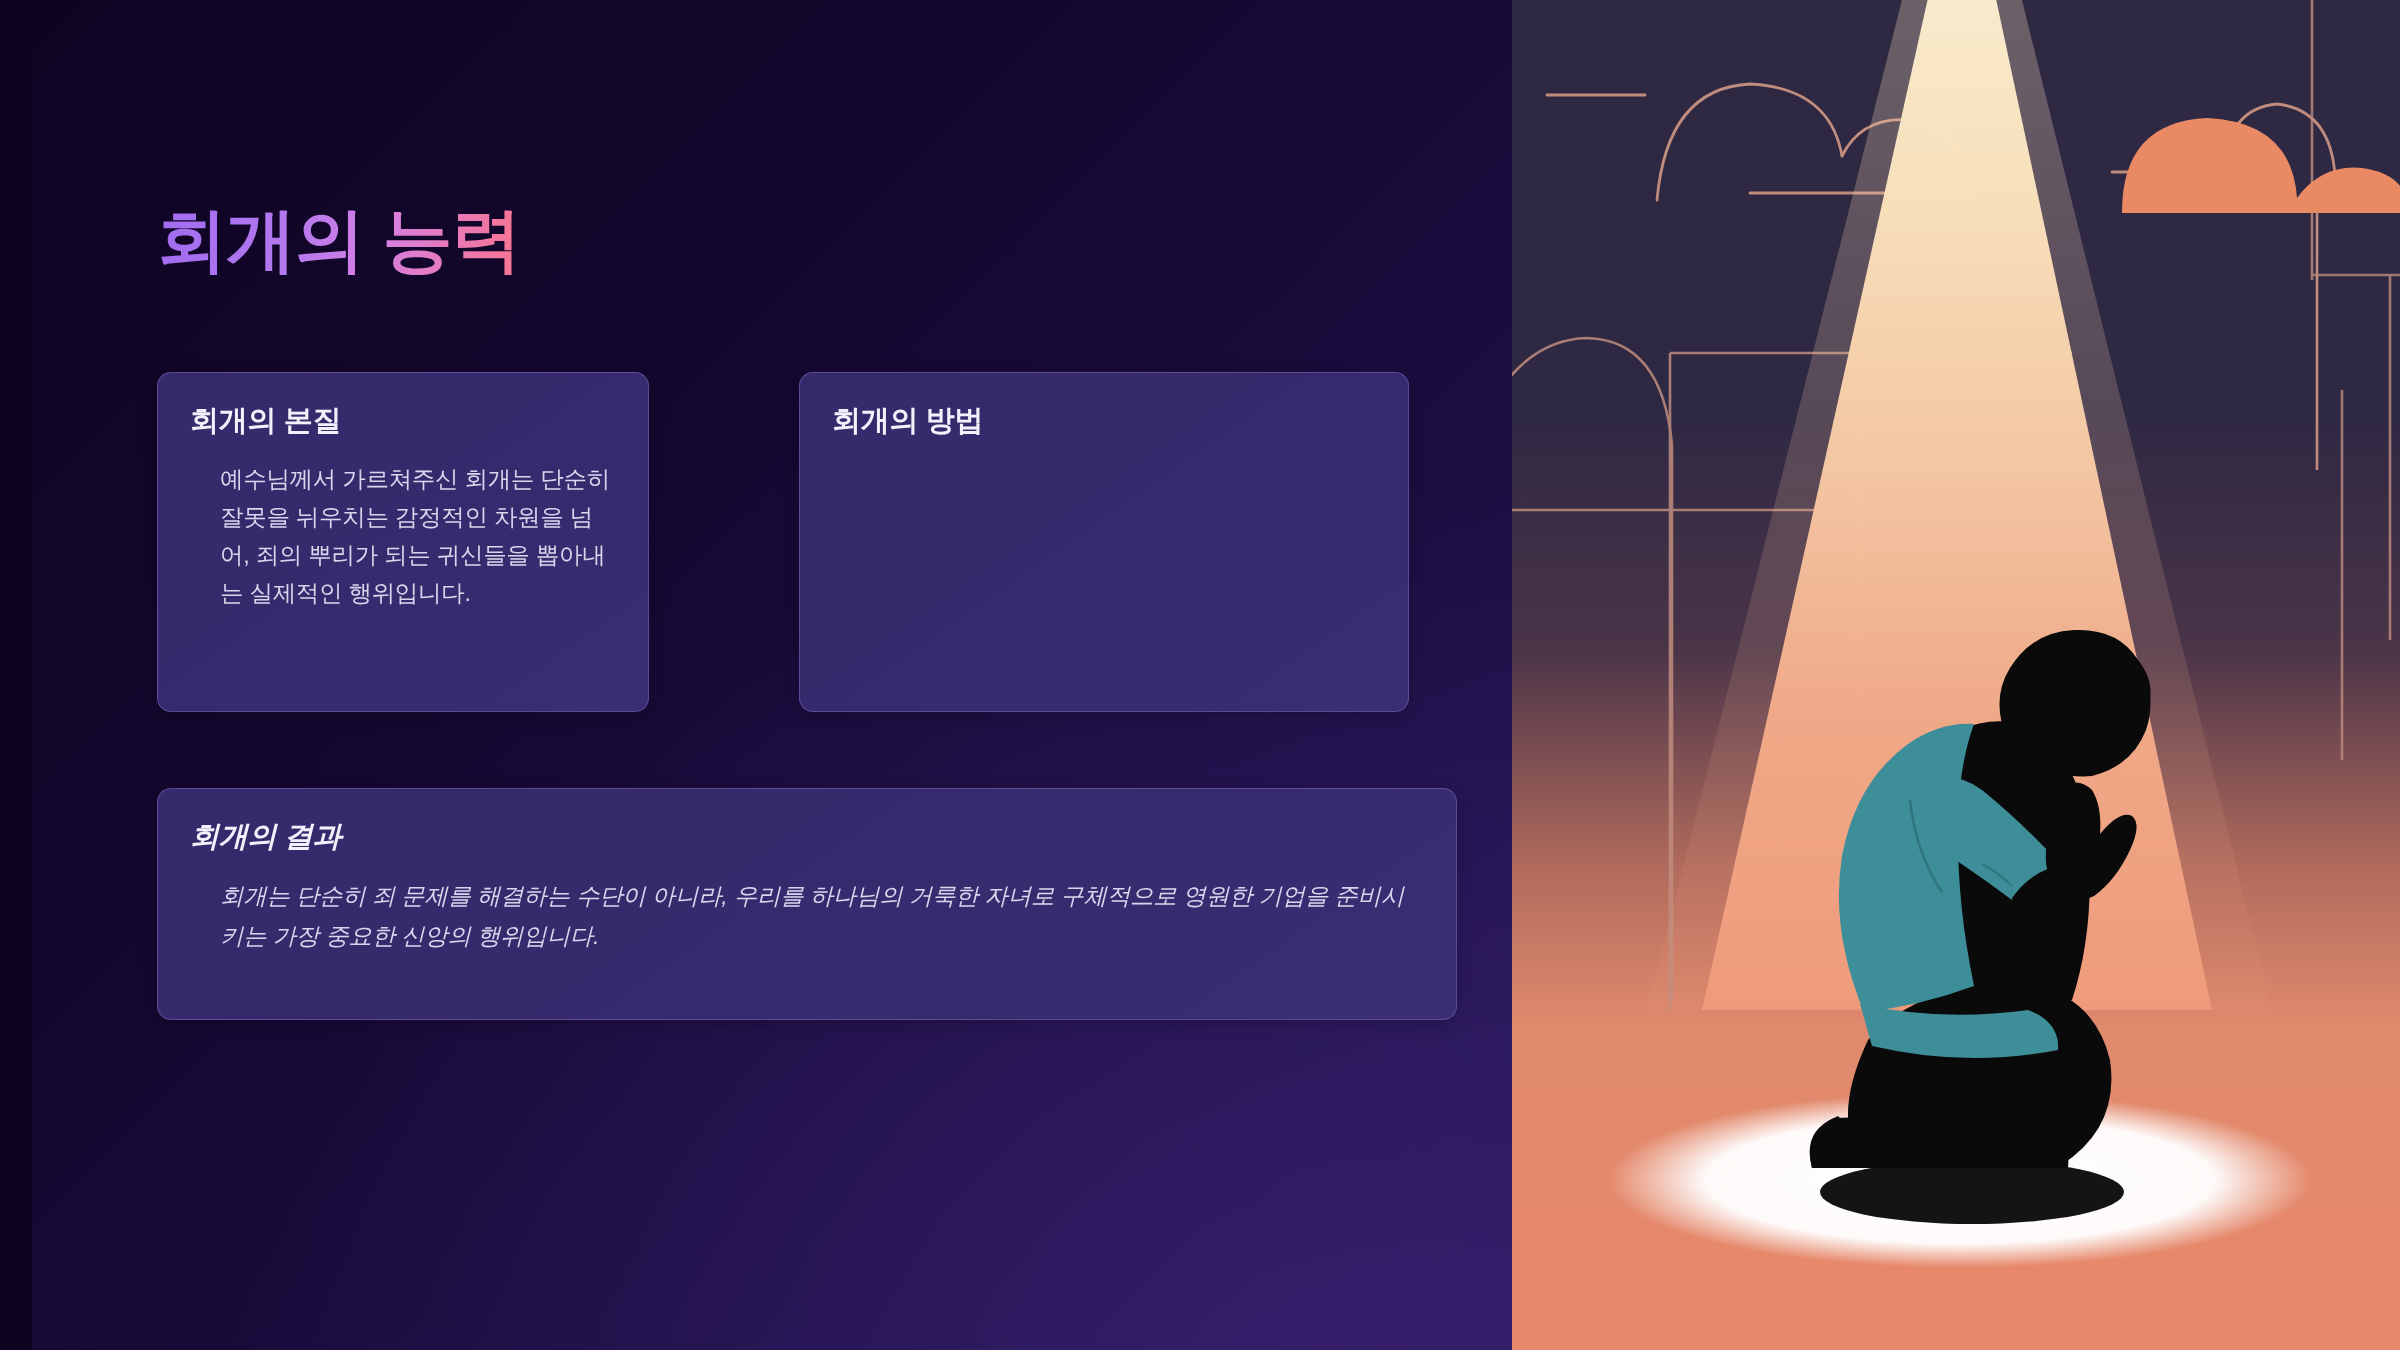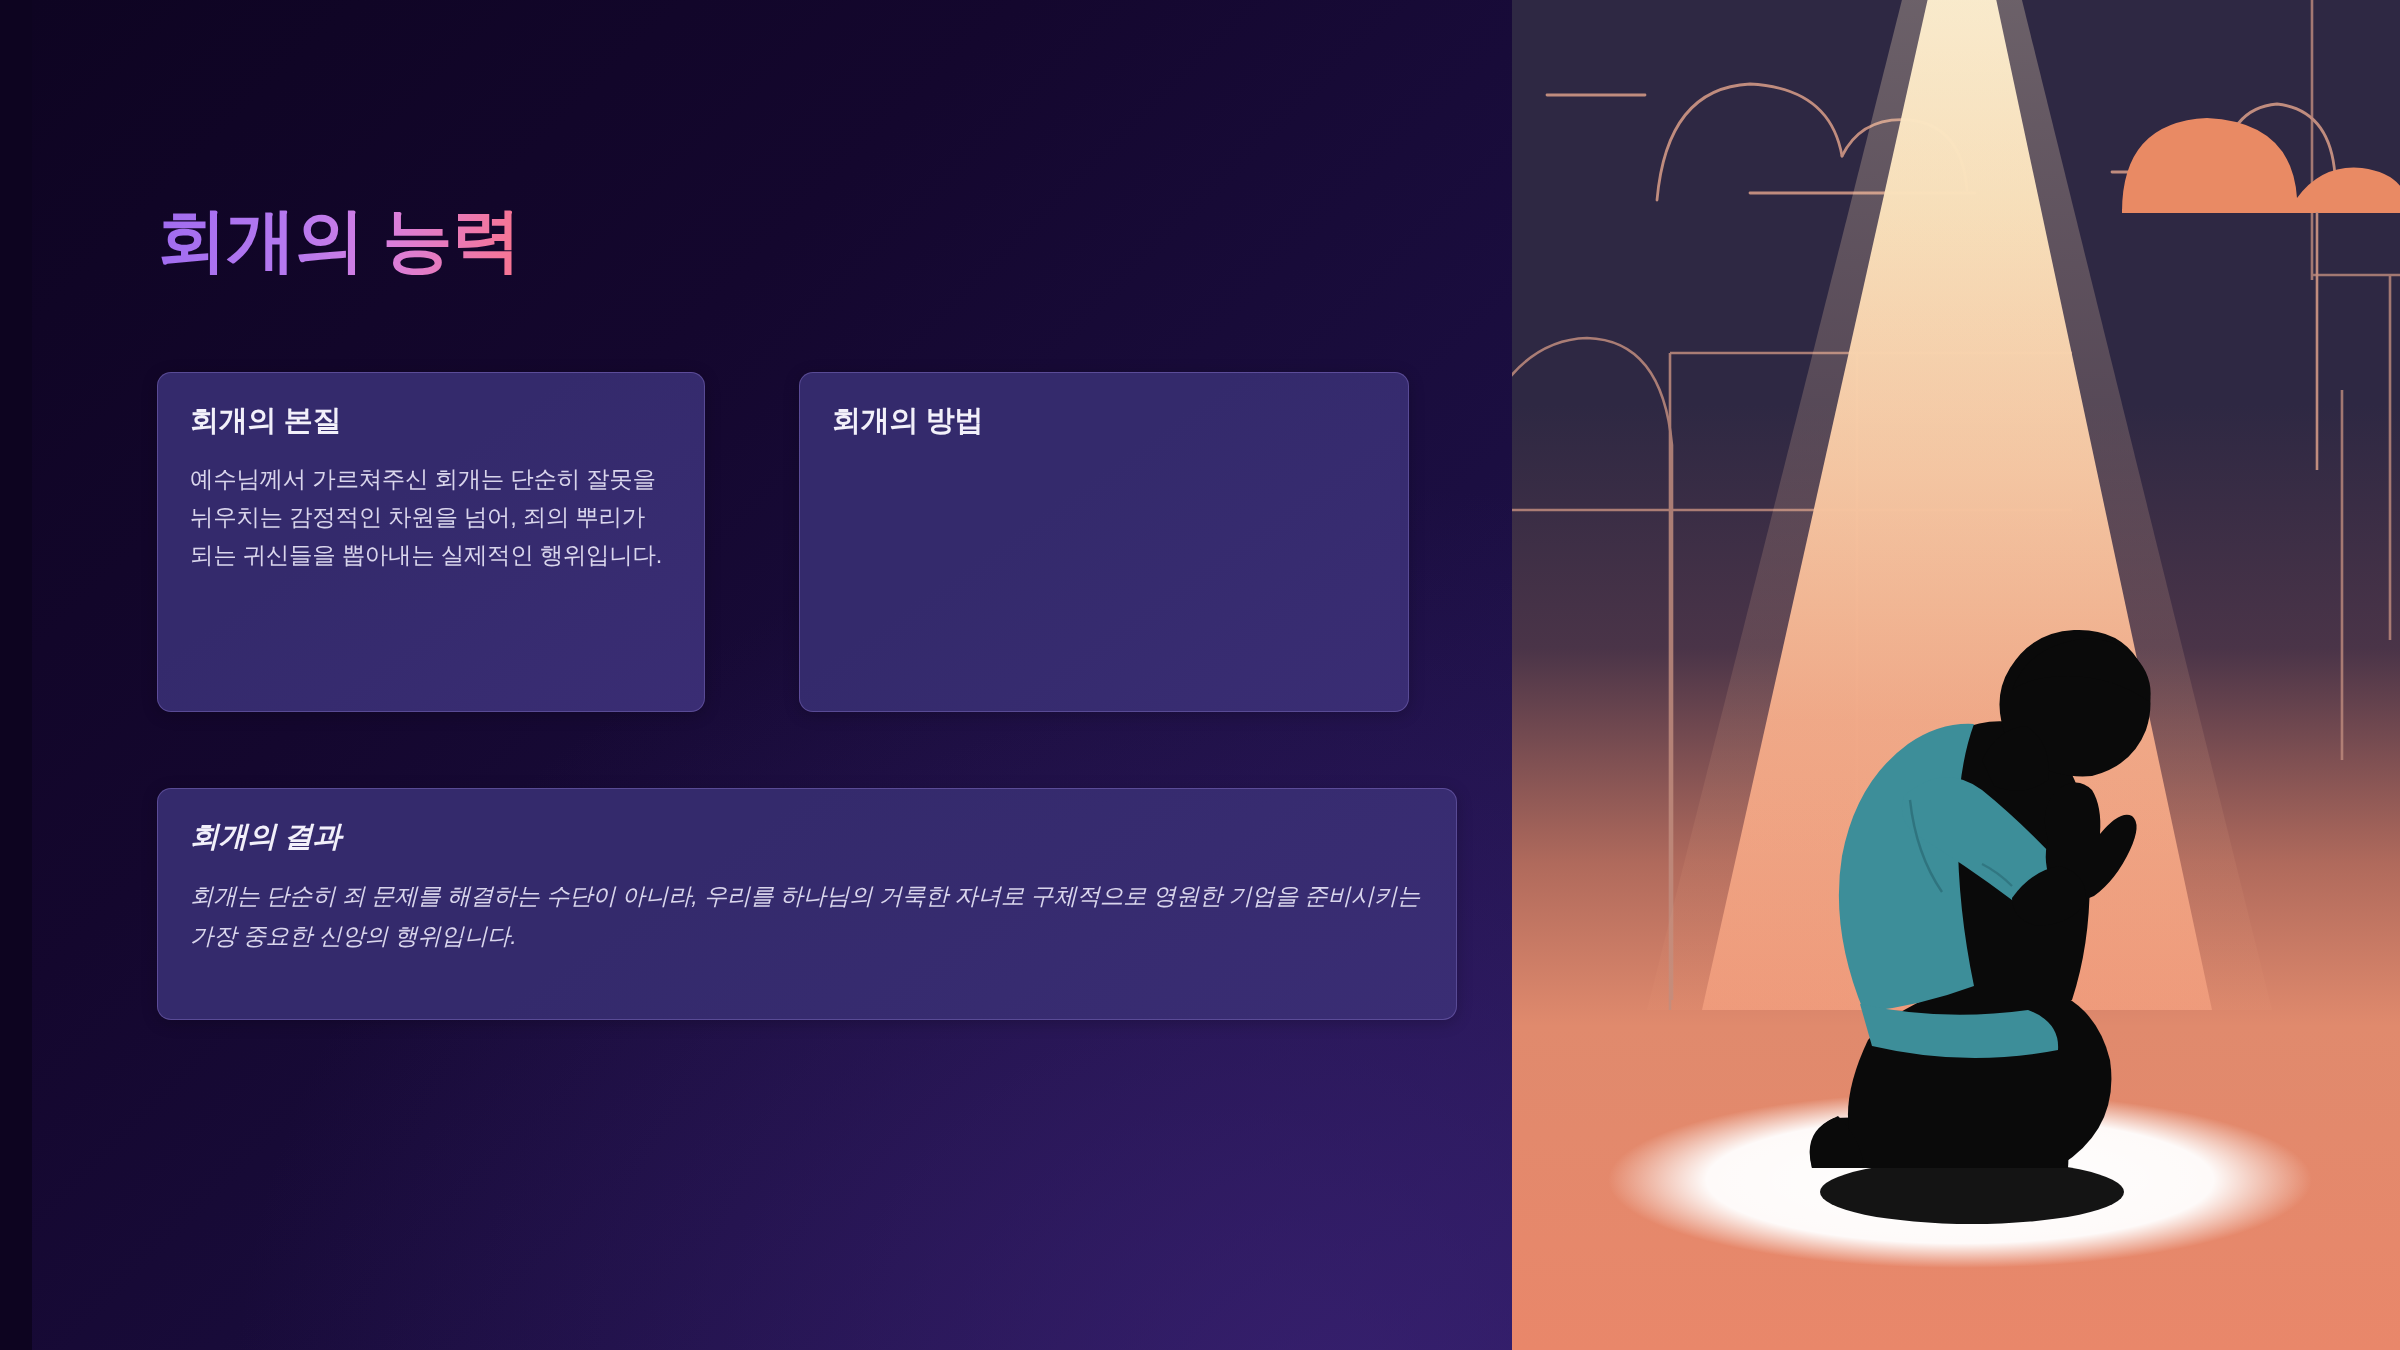--- a/index.html
+++ b/index.html
@@ -65,23 +65,24 @@
     color:#f2f0fa;
     line-height:1.2;
     margin-bottom:22px;
     letter-spacing:-0.3px;
   }
   .card-body {
     font-size:23.5px;
     line-height:1.62;
     color:#d9d5ec;
     letter-spacing:-0.3px;
-  }
-
-  #card-essence  { left:0;   top:372px; width:548px; height:340px; }
+    margin-left:30px;
+  }
+
+  #card-essence  { left:0;   top:372px; width:492px; height:340px; }
   #card-method   { left:642px; top:372px; width:610px; height:340px; }
   #card-result   { left:0;   top:788px; width:1300px; height:232px;font-style:italic; }
   #card-result .card-body { font-size:23.5px; line-height:1.72; }
 
   
   .footer-note {
     position:absolute;
     left:0; top:1022px;
     width:1250px;
     font-size:23.5px;

